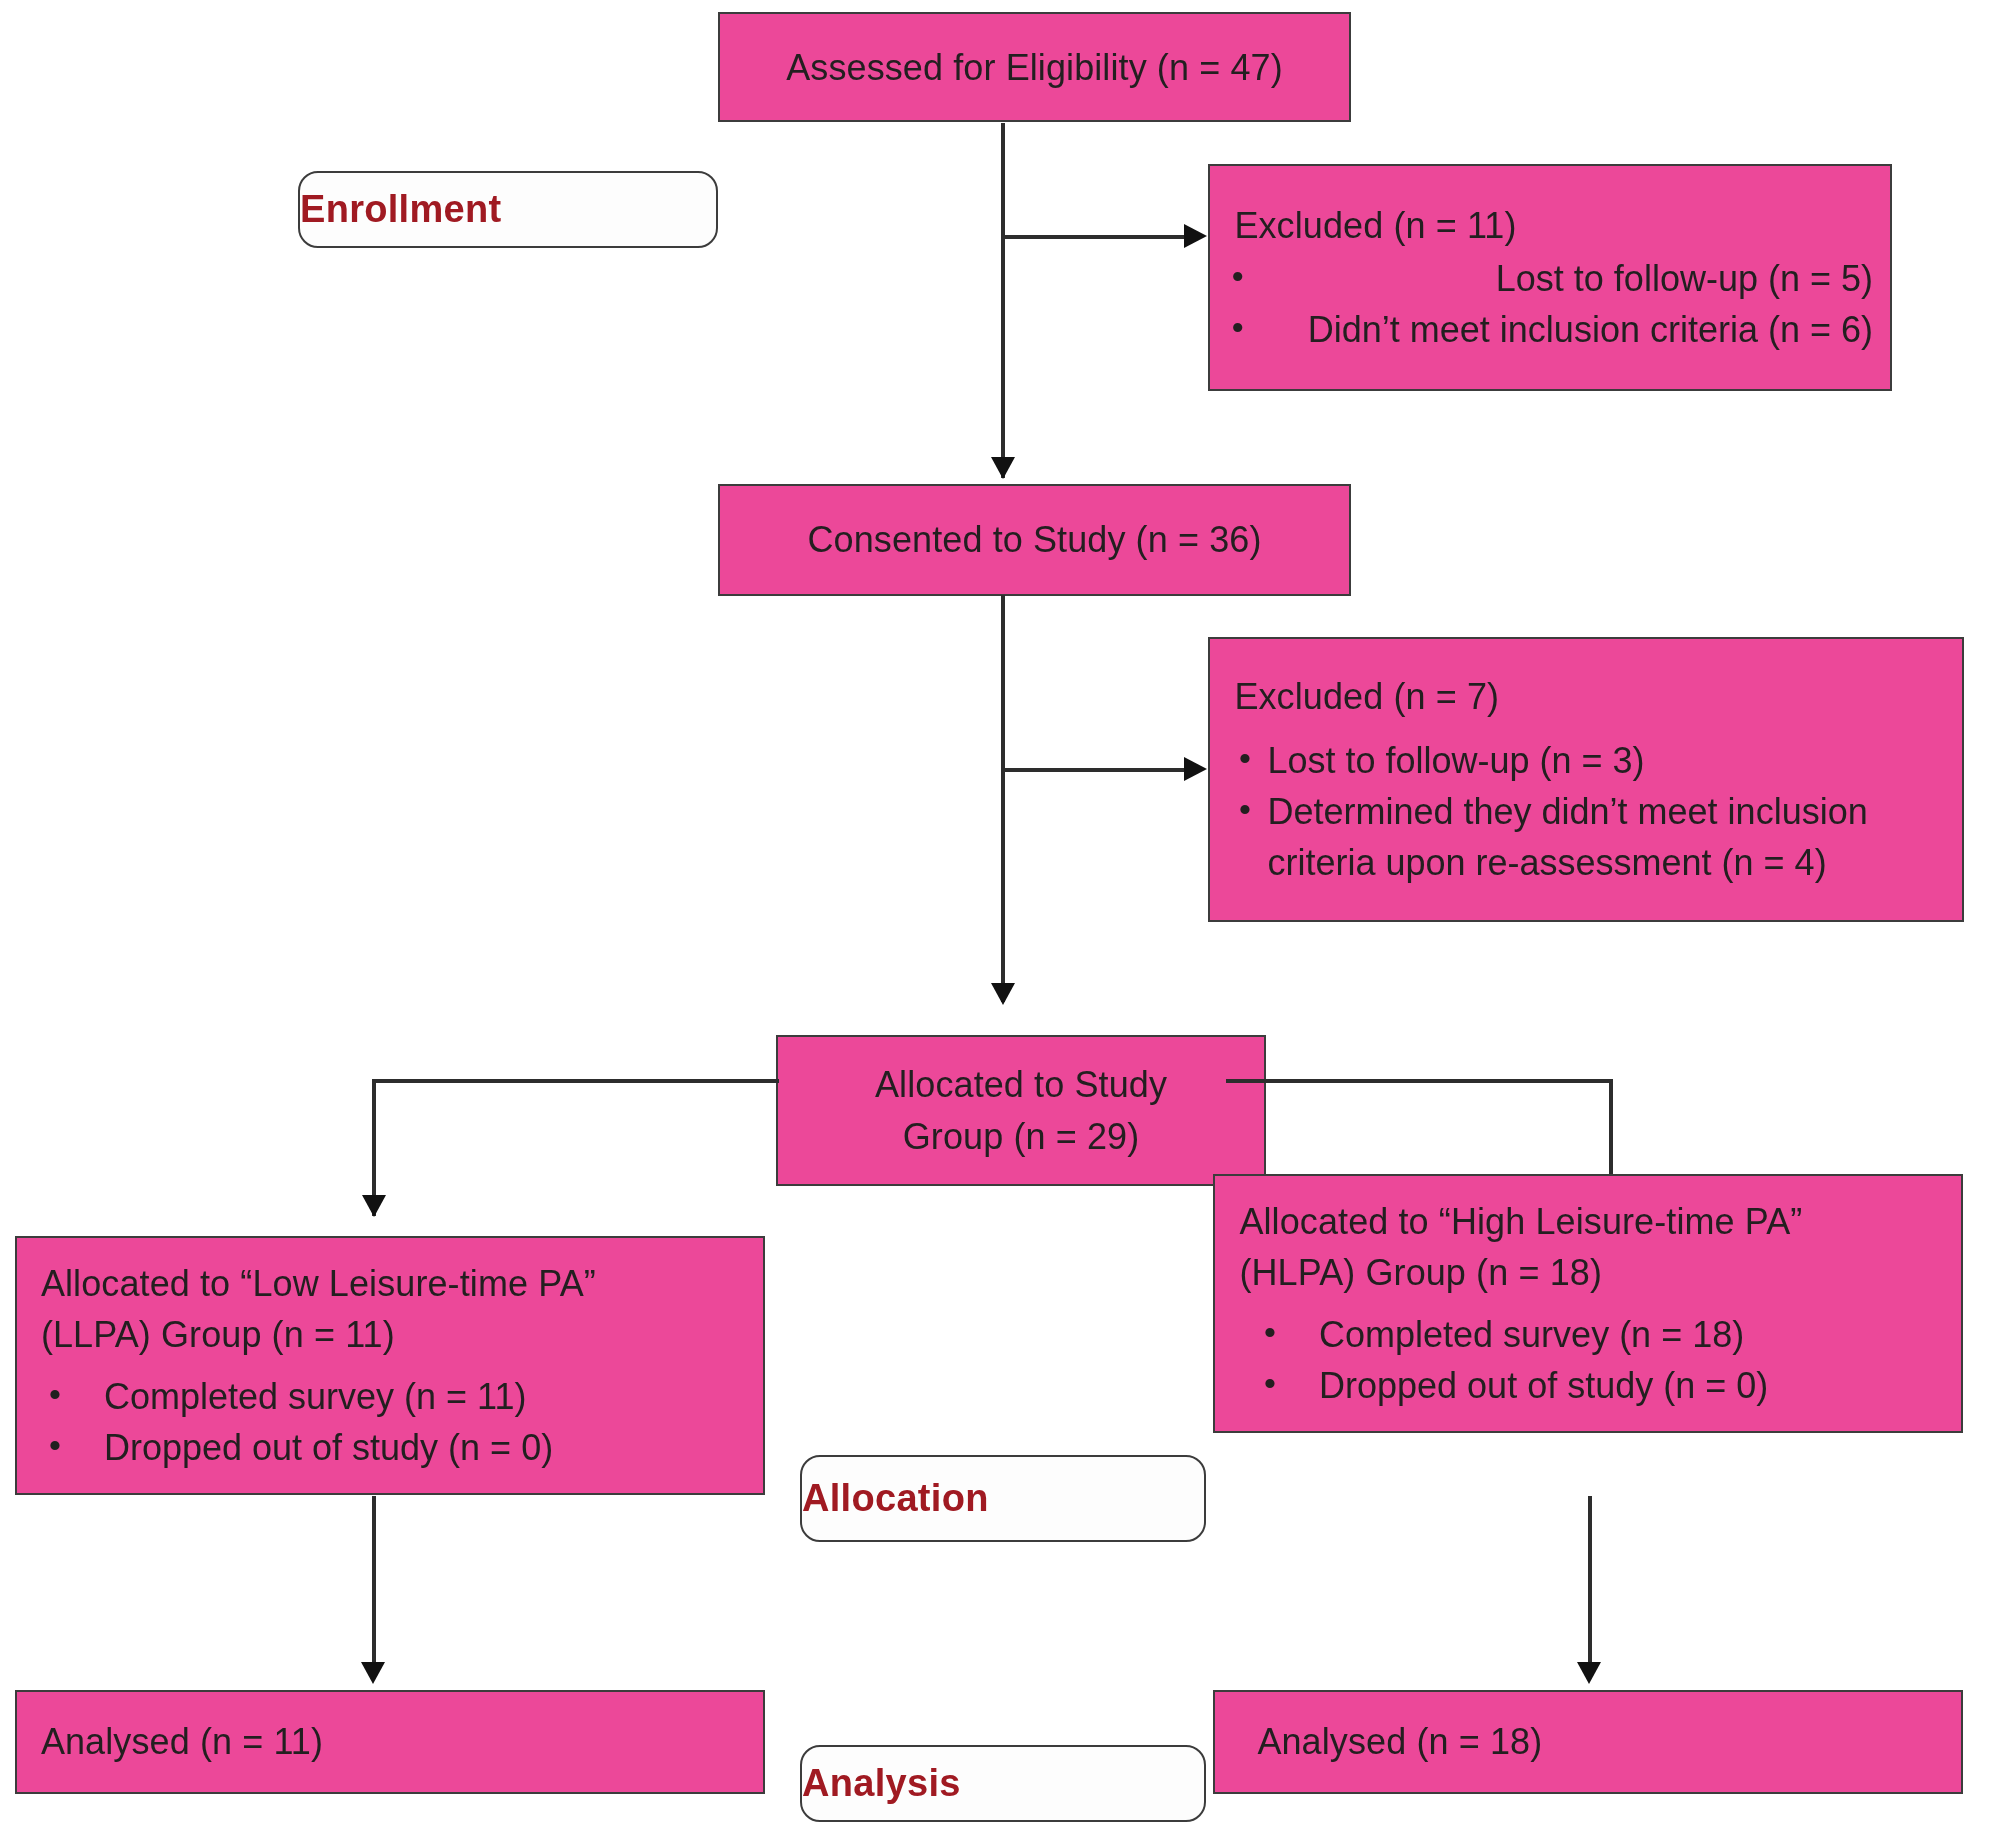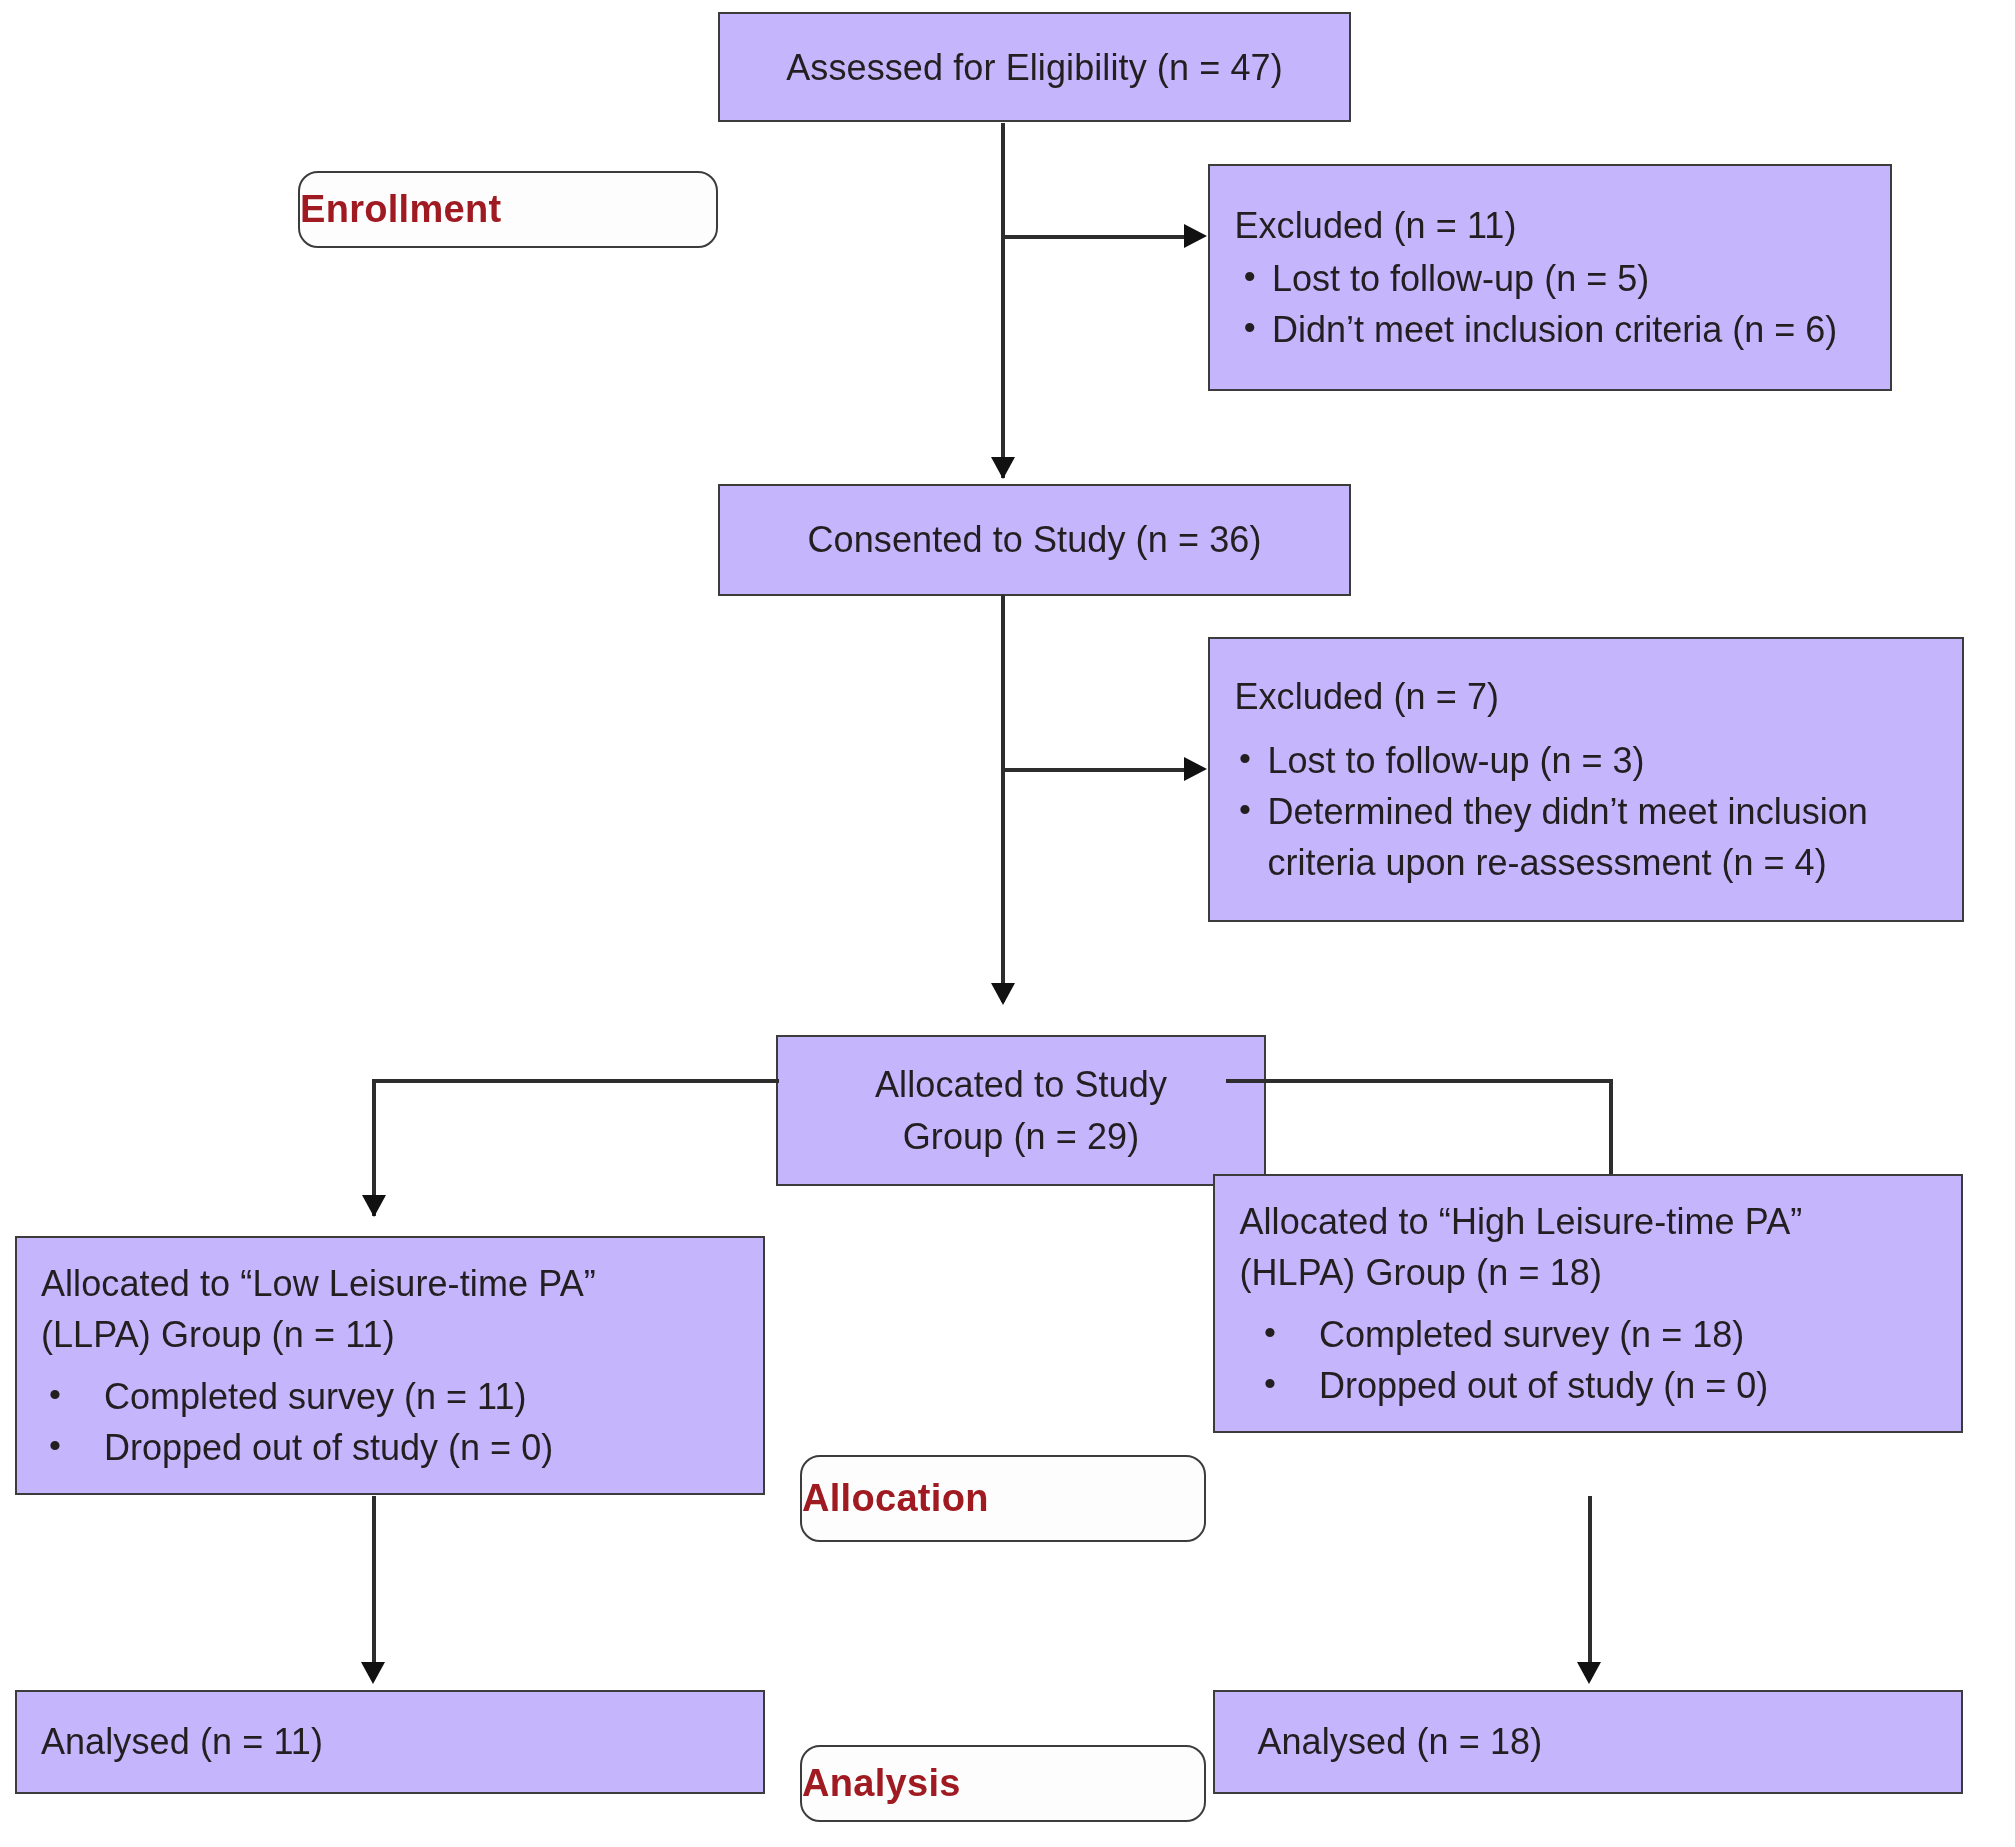--- a/index.html
+++ b/index.html
@@ -13,21 +13,21 @@
     height: 1848px;
     background: #ffffff;
     font-family: "Liberation Sans", sans-serif;
     color: #231f20;
     overflow: hidden;
   }
   
   .fbox {
     position: absolute;
     box-sizing: border-box;
-    background: #c4b5fd;
+    background: #ec4899;
     border: 2.3px solid #3c3c3c;
     display: flex;
     flex-direction: column;
     justify-content: center;
   }
   .fbox.center { align-items: center; text-align: center; }
   .ftext {
     font-size: 36px;
     line-height: 1.42;
     letter-spacing: 0.1px;
@@ -104,21 +104,21 @@
   </div>
 
   <div class="vline" style="left:1001px; top:123px; width:4.1px; height:355px;"></div>
   <div class="arrow-down" style="left:991px; top:457px;"></div>
 
   <div class="hline" style="left:1004px; top:235px; width:186px; height:4.1px;"></div>
   <div class="arrow-right" style="left:1184px; top:224px;"></div>
 
   <div class="fbox" style="left:1208px; top:164px; width:684px; height:227px; justify-content:center;">
     <div class="ftext pad">Excluded (n = 11)</div>
-    <ul class="blist" style="padding:0 29px; margin-top:2px;">
+    <ul class="blist" style="padding:0 17px; margin-top:2px;text-align:right;">
       <li class="bitem">Lost to follow-up (n = 5)</li>
       <li class="bitem">Didn’t meet inclusion criteria (n = 6)</li>
     </ul>
   </div>
 
   <div class="pill" style="left:298px; top:171px; width:420px; height:77px;">
     <span class="pill-text">Enrollment</span>
   </div>
 
   <div class="fbox center" style="left:718px; top:484px; width:633px; height:112px;">

